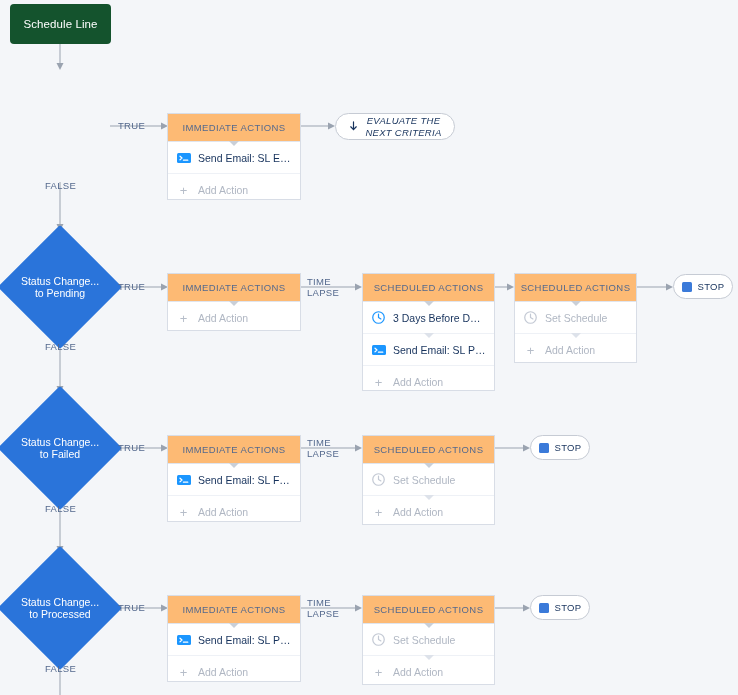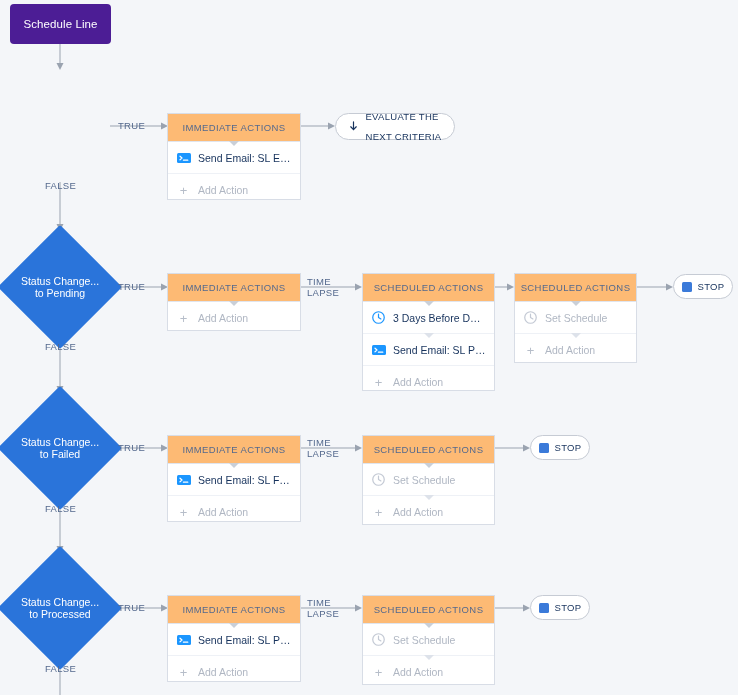--- a/index.html
+++ b/index.html
@@ -20,21 +20,21 @@
     width: 738px;
     height: 695px;
   }
   
   .start-node {
     position: absolute;
     left: 10px;
     top: 4px;
     width: 101px;
     height: 40px;
-    background: #4c1d95;
+    background: #14532d;
     border-radius: 4px;
     color: #ffffff;
     font-size: 11.5px;
     display: flex;
     align-items: center;
     justify-content: center;
     letter-spacing: 0.1px;
   }
   
   .diamond-wrap {
@@ -158,22 +158,24 @@
     color: #16325c;
     letter-spacing: 0.3px;
     box-sizing: border-box;
   }
   .pill .pico {
     margin-right: 6px;
     display: inline-flex;
     align-items: center;
   }
   .pill-multiline {
-    line-height: 20px;
+    text-align: center;
+    line-height: 12px;
     white-space: pre-line;
+    font-style: italic;
   }
   
   .edge-label {
     position: absolute;
     font-size: 9.5px;
     color: #54698d;
     letter-spacing: 0.3px;
     white-space: pre-line;
     line-height: 11px;
   }

